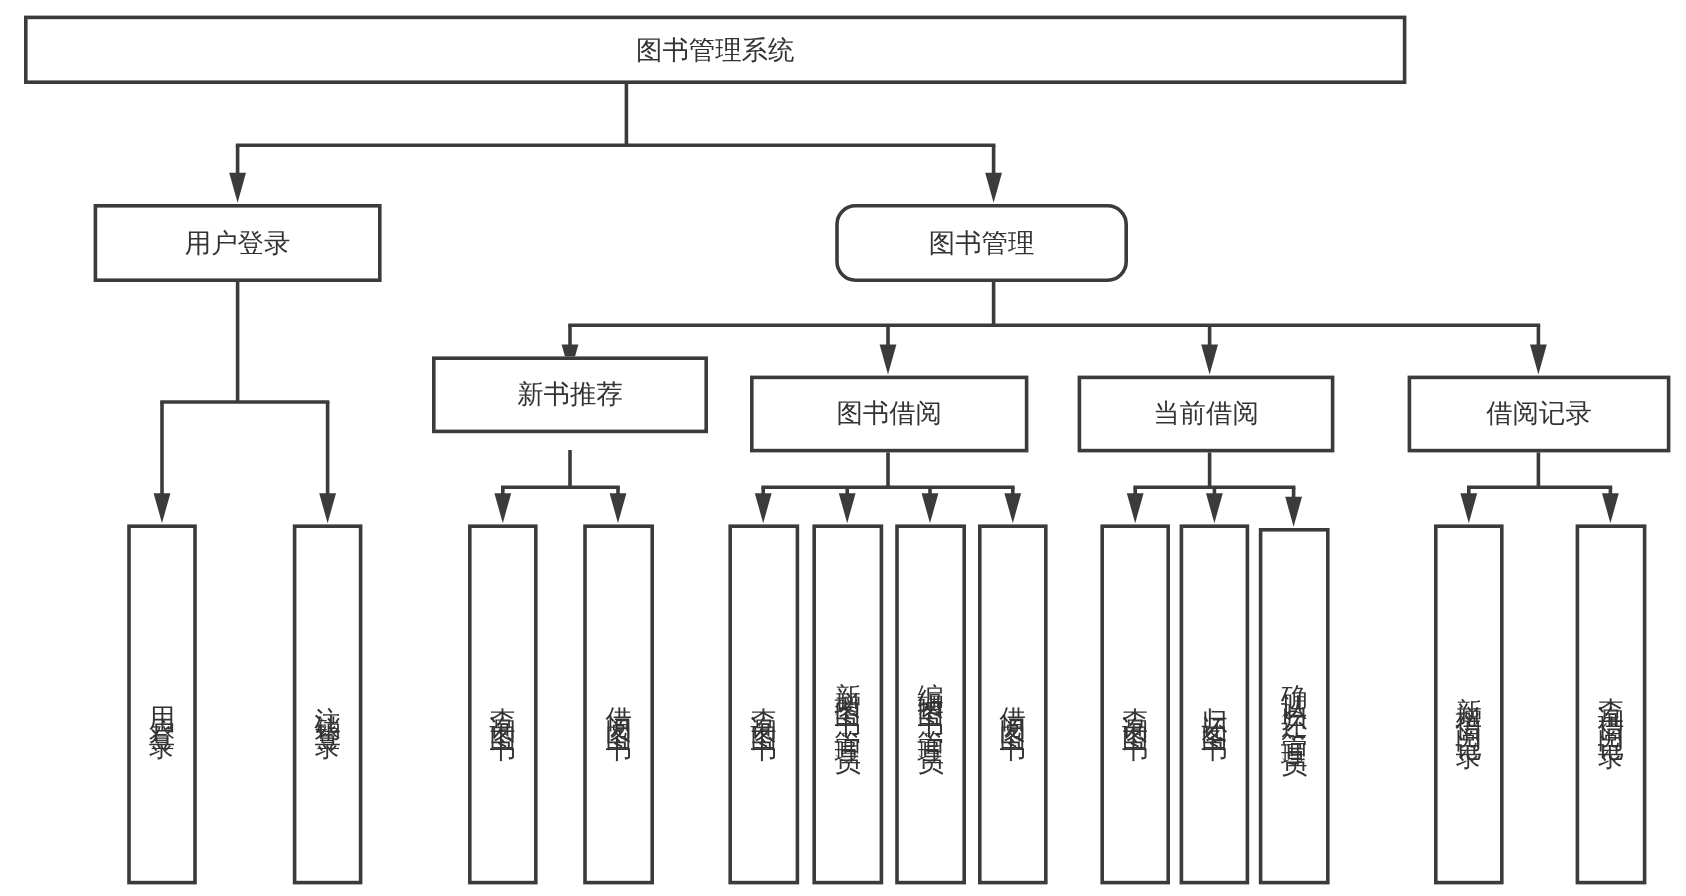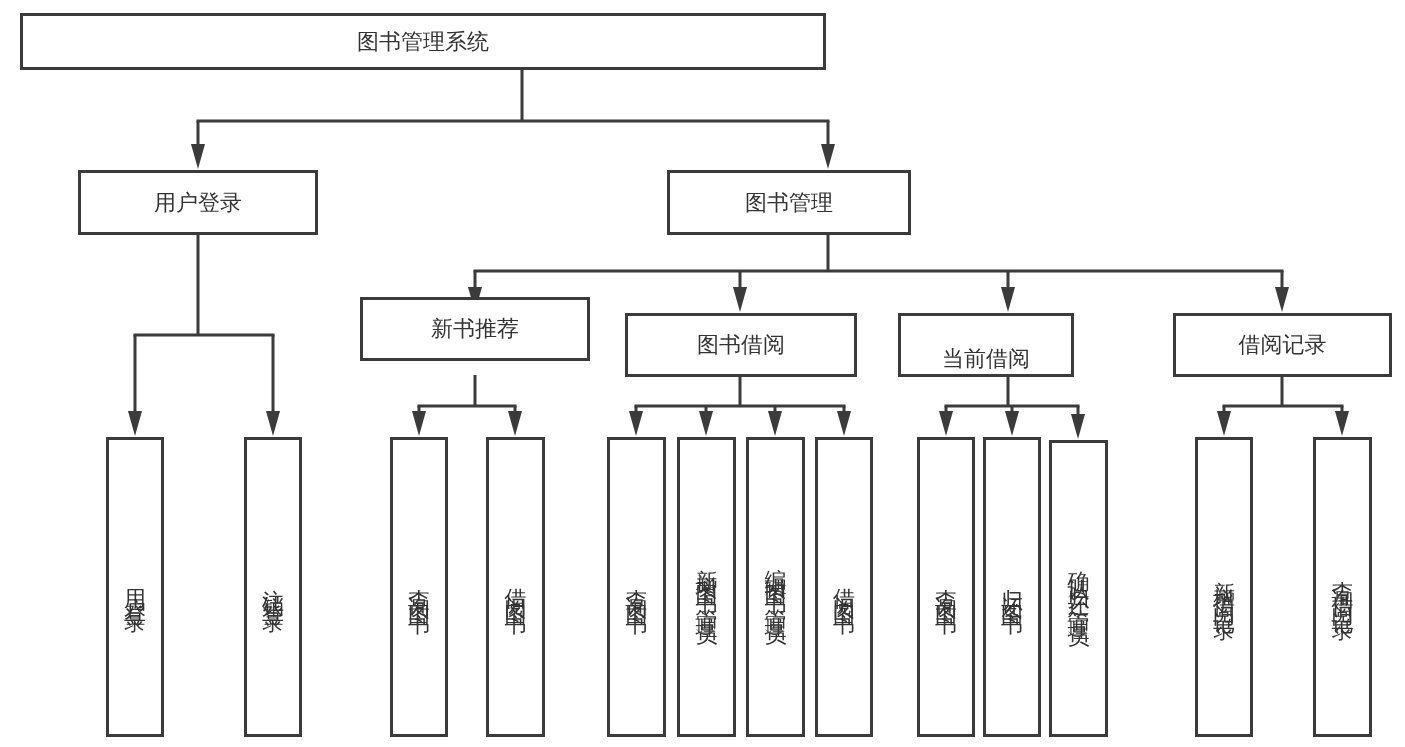--- a/index.html
+++ b/index.html
@@ -33,26 +33,26 @@
   }
   .node .lbl{white-space:nowrap;}
   .node.vert .lbl{
     writing-mode:vertical-rl;
     text-orientation:mixed;
     letter-spacing:8px;
     line-height:1;
     white-space:normal;
   }
   
-  #n-root{left:20px;top:13px;width:806px;height:57px;}
+  #n-root{left:20px;top:13px;width:1152px;height:57px;}
   #n-user_login{left:78px;top:170px;width:240px;height:65px;}
-  #n-book_mgmt{left:667px;top:170px;width:244px;height:65px;}
+  #n-book_mgmt{left:696px;top:170px;width:244px;height:65px;border-radius:17px;}
   #n-new_book_rec{left:360px;top:297px;width:230px;height:64px;}
   #n-book_borrow{left:625px;top:313px;width:232px;height:64px;}
-  #n-current_borrow{left:898px;top:313px;width:176px;height:64px;align-items:flex-end;}
+  #n-current_borrow{left:898px;top:313px;width:214px;height:64px;}
   #n-borrow_records{left:1173px;top:313px;width:219px;height:64px;}
   #n-login{left:106px;top:437px;width:58px;height:300px;}
   #n-logout{left:244px;top:437px;width:58px;height:300px;}
   #n-search_book_1{left:390px;top:437px;width:58px;height:300px;}
   #n-borrow_book_1{left:486px;top:437px;width:59px;height:300px;}
   #n-search_book_2{left:607px;top:437px;width:59px;height:300px;}
   #n-add_book{left:677px;top:437px;width:59px;height:300px;}
   #n-edit_book{left:746px;top:437px;width:59px;height:300px;}
   #n-borrow_book_2{left:815px;top:437px;width:58px;height:300px;}
   #n-search_book_3{left:917px;top:437px;width:58px;height:300px;}

